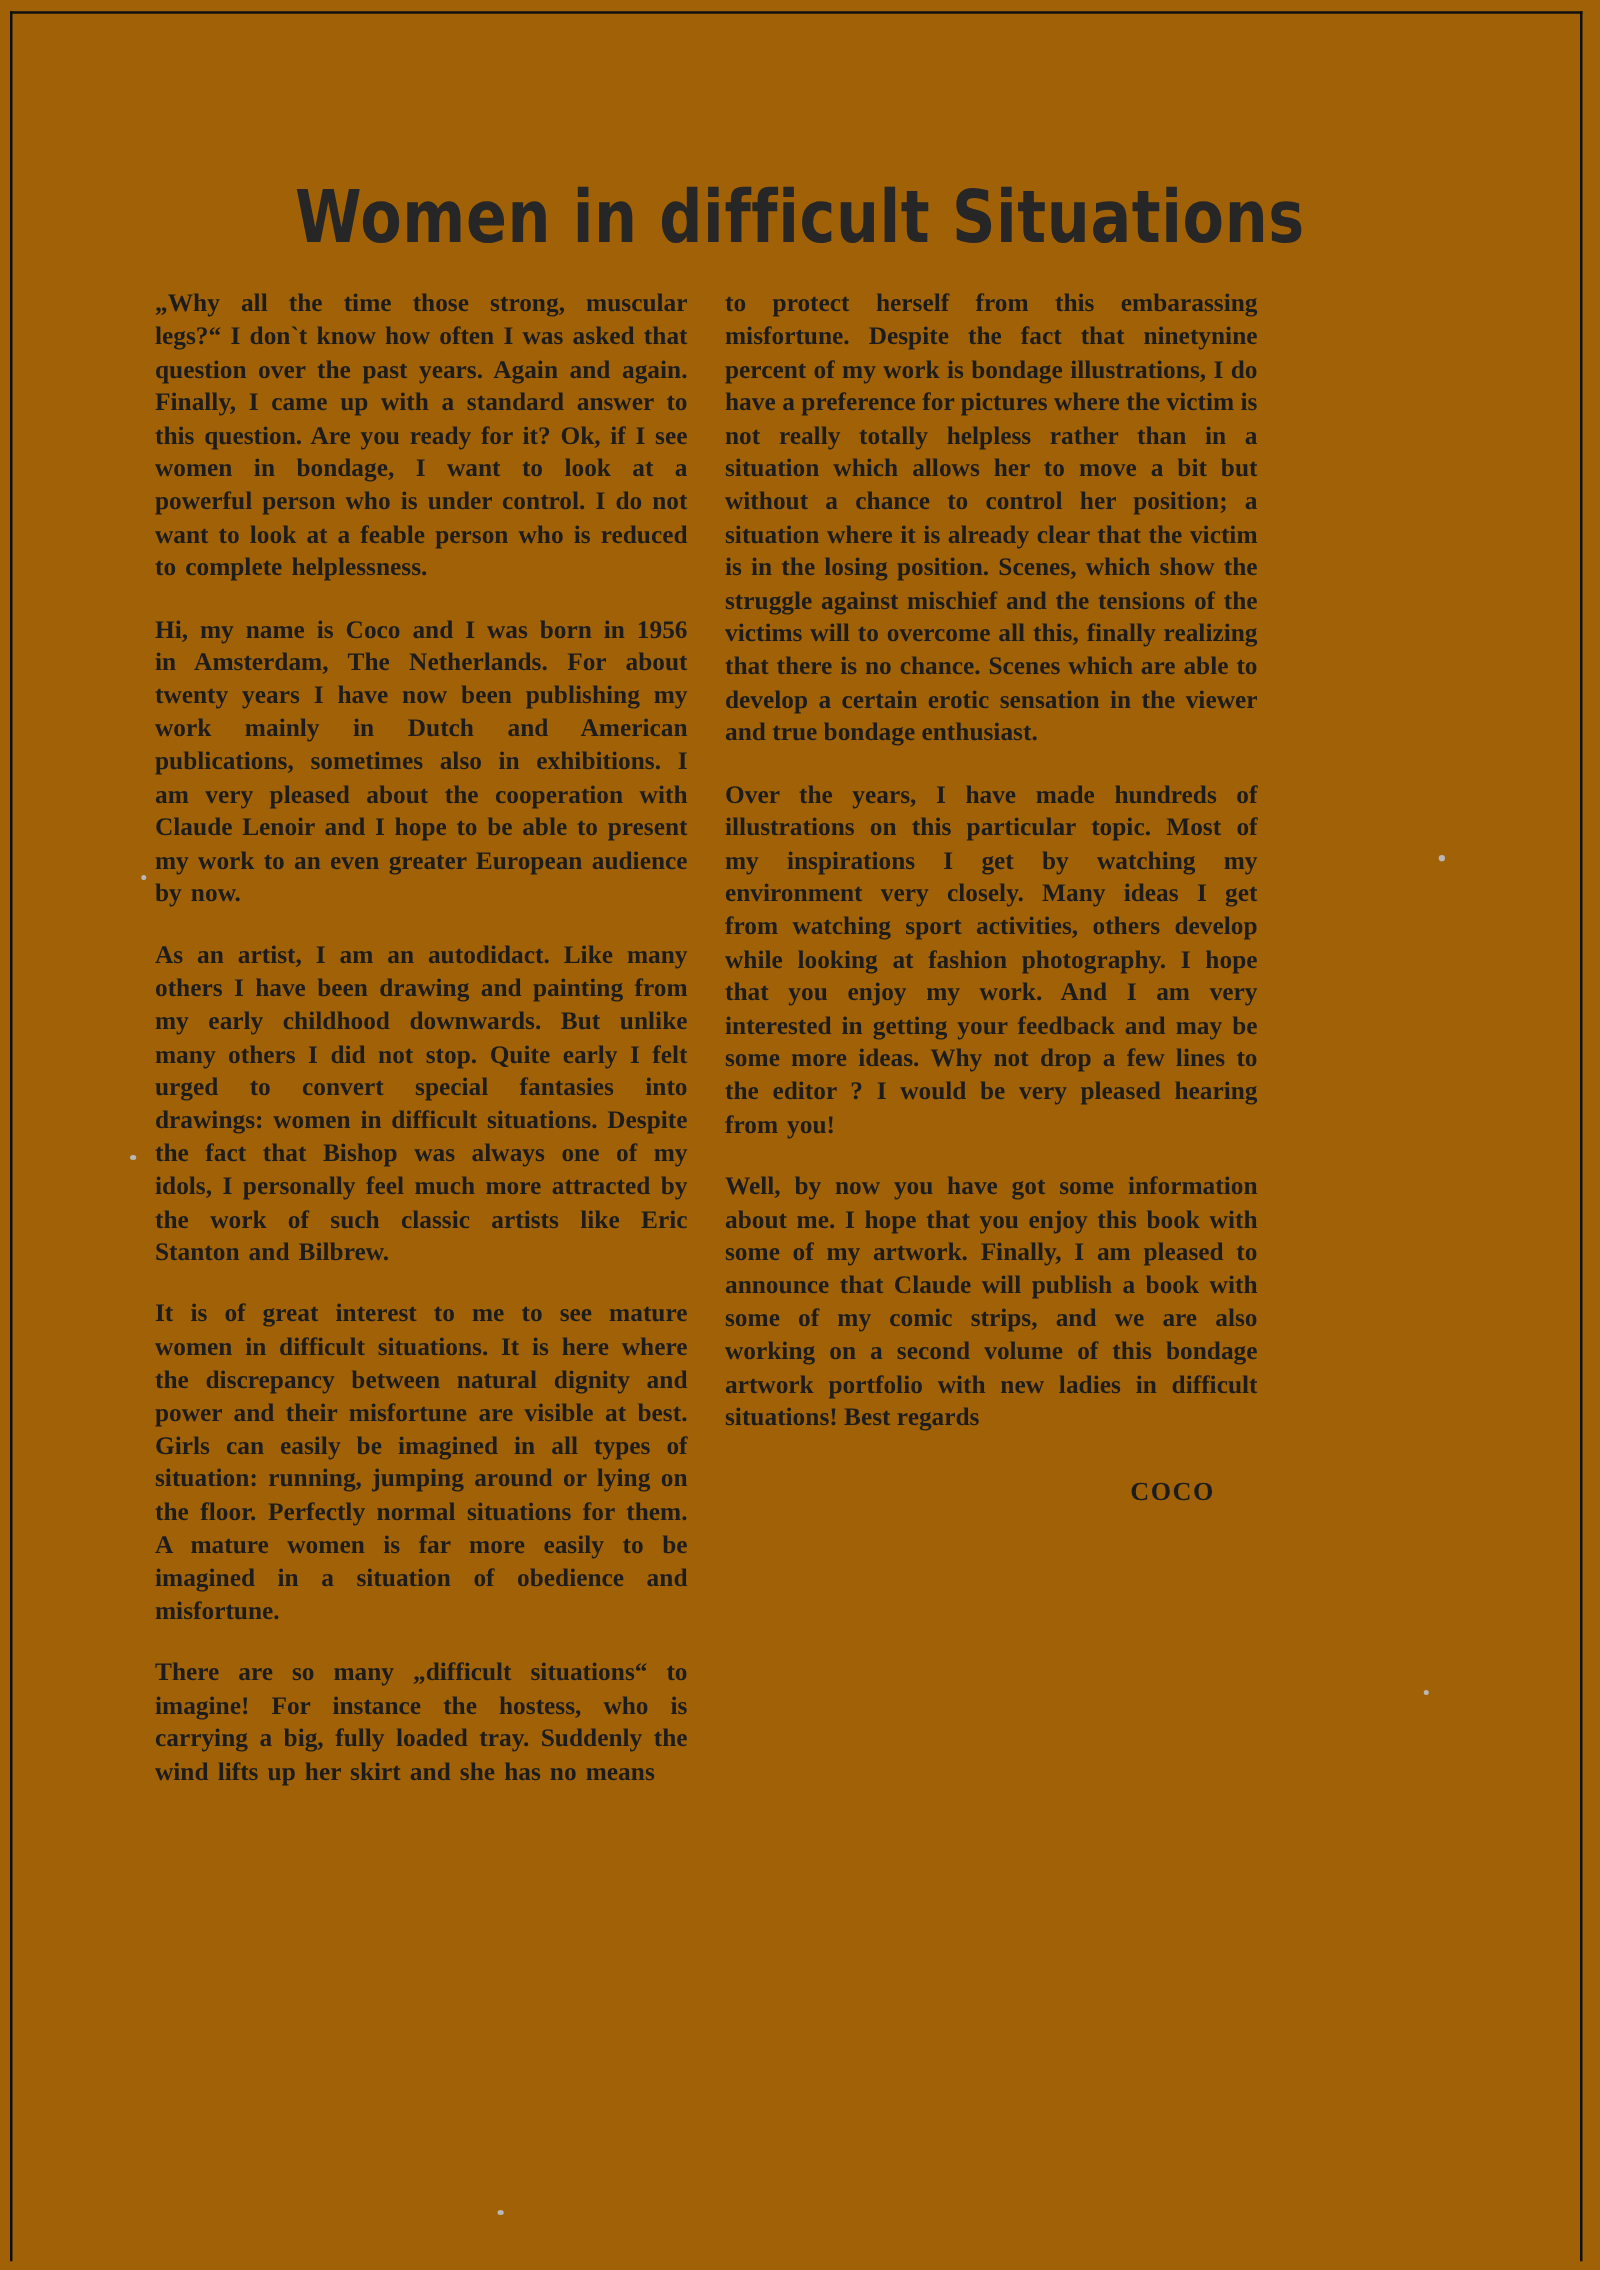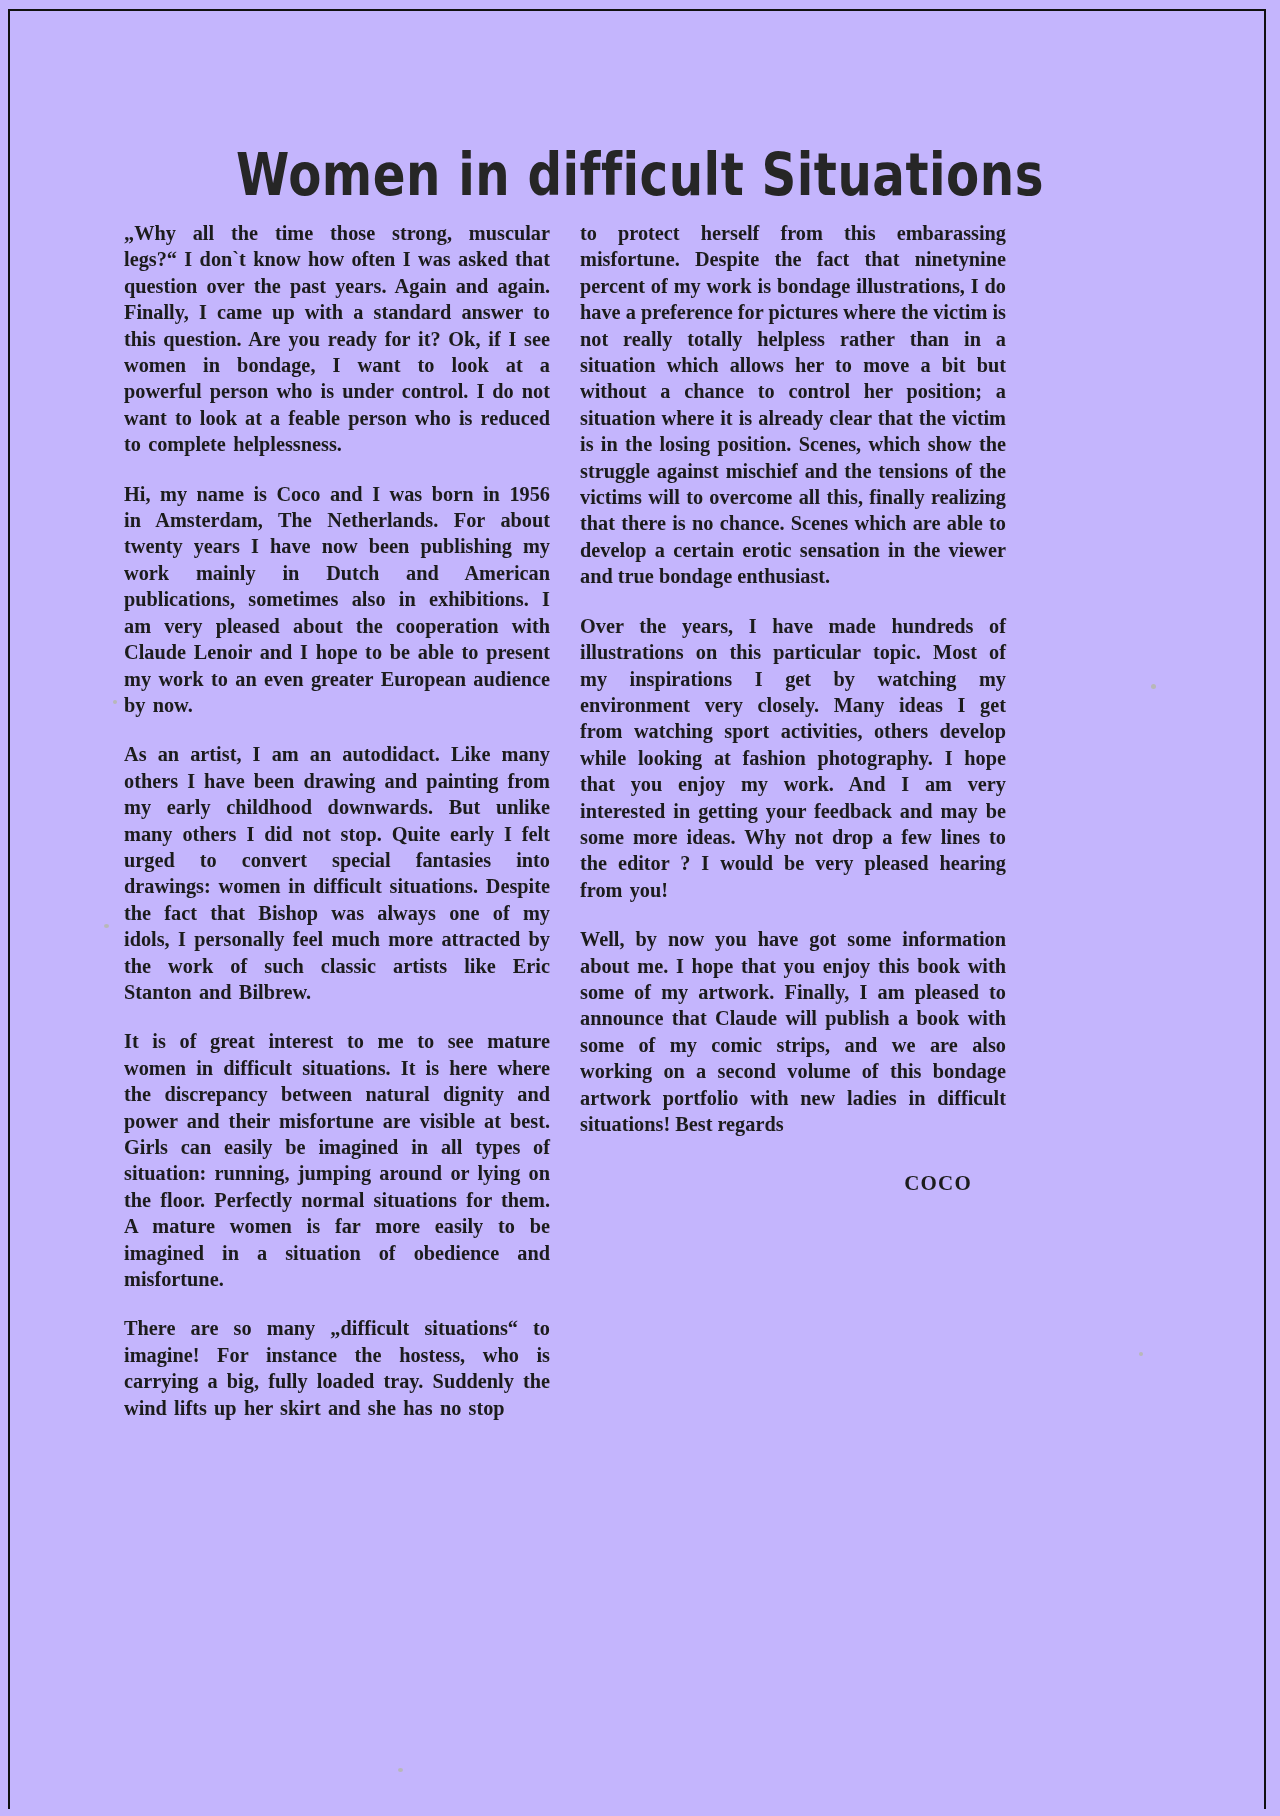--- a/index.html
+++ b/index.html
@@ -13,21 +13,21 @@
     position: relative;
     font-family: "Liberation Serif", "DejaVu Serif", serif;
     color: #1a1a1a;
     overflow: hidden;
   }
 
   
   #page {
     position: absolute;
     inset: 0;
-    background: #c4b5fd;
+    background: #a16207;
   }
   .scan-border-top {
     position: absolute;
     left: 8px;
     top: 9px;
     width: 1258px;
     height: 2px;
     background: #101010;
   }
   .scan-border-left {
@@ -61,21 +61,21 @@
     color: #262626;
     transform: scaleX(0.93) scaleY(1.12);
     transform-origin: 50% 0;
     white-space: nowrap;
   }
 
   
   #columns {
     position: absolute;
     left: 124px;
-    top: 220px;
+    top: 230px;
     width: 892px;
     height: 1260px;
   }
   .col {
     position: absolute;
     top: 0;
     width: 426px;
   }
   #col-left  { left: 0; }
   #col-right { left: 456px; }
@@ -131,21 +131,21 @@
 
   <h1 id="title">Women in difficult Situations</h1>
 
   <div id="columns">
 
     <div class="col" id="col-left">
       <p class="loose">„Why all the time those strong, muscular legs?“ I don`t know how often I was asked that question over the past years. Again and again. Finally, I came up with a standard answer to this question. Are you ready for it? Ok, if I see women in bondage, I want to look at a powerful person who is under control. I do not want to look at a feable person who is reduced to complete helplessness.</p>
       <p class="loose">Hi, my name is Coco and I was born in 1956 in Amsterdam, The Netherlands. For about twenty years I have now been publishing my work mainly in Dutch and American publications, sometimes also in exhibitions. I am very pleased about the cooperation with Claude Lenoir and I hope to be able to present my work to an even greater European audience by now.</p>
       <p class="loose">As an artist, I am an autodidact. Like many others I have been drawing and painting from my early childhood downwards. But unlike many others I did not stop. Quite early I felt urged to convert special fantasies into drawings: women in difficult situations. Despite the fact that Bishop was always one of my idols, I personally feel much more attracted by the work of such classic artists like Eric Stanton and Bilbrew.</p>
       <p class="loose">It is of great interest to me to see mature women in difficult situations. It is here where the discrepancy between natural dignity and power and their misfortune are visible at best. Girls can easily be imagined in all types of situation: running, jumping around or lying on the floor. Perfectly normal situations for them. A mature women is far more easily to be imagined in a situation of obedience and misfortune.</p>
-      <p class="loose">There are so many „difficult situations“ to imagine! For instance the hostess, who is carrying a big, fully loaded tray. Suddenly the wind lifts up her skirt and she has no stop</p>
+      <p class="loose">There are so many „difficult situations“ to imagine! For instance the hostess, who is carrying a big, fully loaded tray. Suddenly the wind lifts up her skirt and she has no means</p>
     </div>
 
     <div class="col" id="col-right">
       <p>to protect herself from this embarassing misfortune. Despite the fact that ninetynine percent of my work is bondage illustrations, I do have a preference for pictures where the victim is not really totally helpless rather than in a situation which allows her to move a bit but without a chance to control her position; a situation where it is already clear that the victim is in the losing position. Scenes, which show the struggle against mischief and the tensions of the victims will to overcome all this, finally realizing that there is no chance. Scenes which are able to develop a certain erotic sensation in the viewer and true bondage enthusiast.</p>
       <p class="loose">Over the years, I have made hundreds of illustrations on this particular topic. Most of my inspirations I get by watching my environment very closely. Many ideas I get from watching sport activities, others develop while looking at fashion photography. I hope that you enjoy my work. And I am very interested in getting your feedback and may be some more ideas. Why not drop a few lines to the editor ? I would be very pleased hearing from you!</p>
       <p>Well, by now you have got some information about me. I hope that you enjoy this book with some of my artwork. Finally, I am pleased to announce that Claude will publish a book with some of my comic strips, and we are also working on a second volume of this bondage artwork portfolio with new ladies in difficult situations! Best regards</p>
       <div id="signature">COCO</div>
     </div>
 
   </div>

